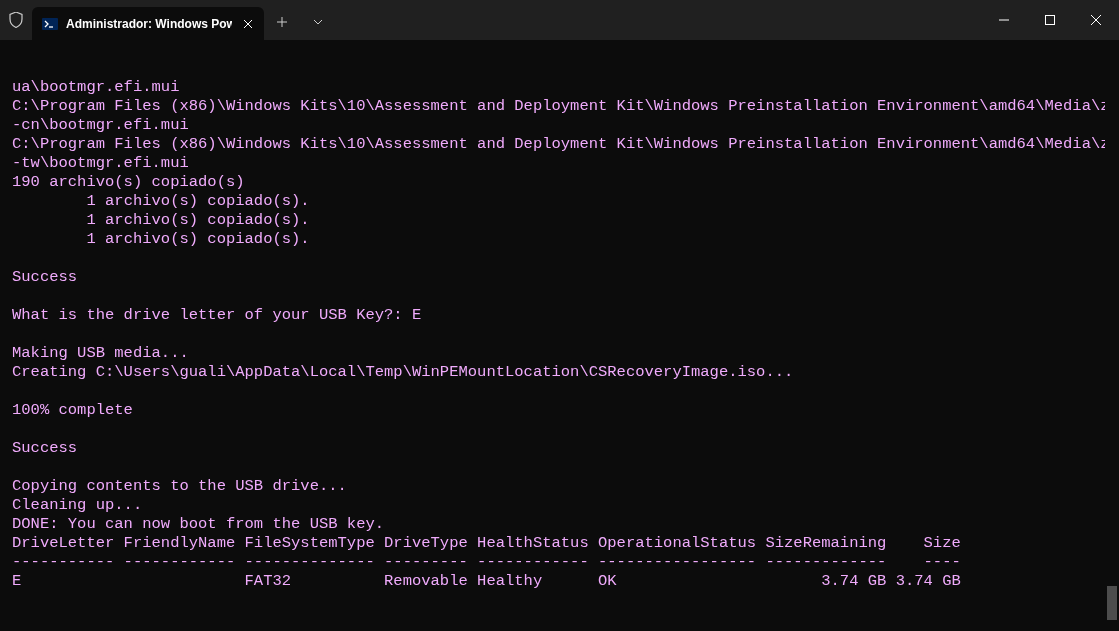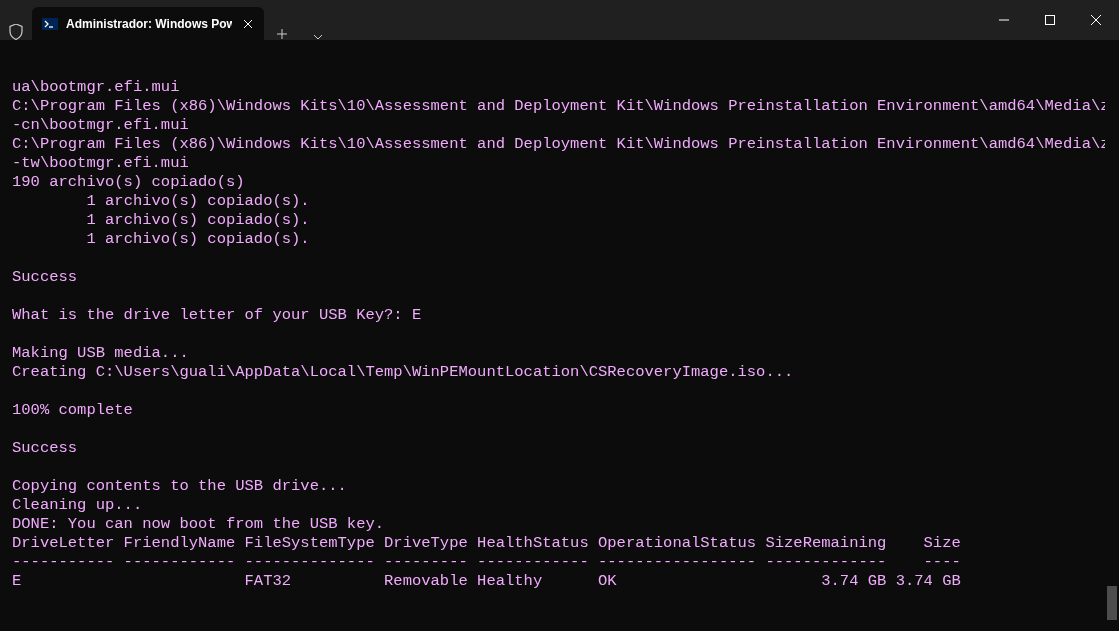--- a/index.html
+++ b/index.html
@@ -16,21 +16,21 @@
   }
   .titlebar {
     height: 40px;
     background: #202020;
     display: flex;
     align-items: stretch;
     user-select: none;
   }
   .titlebar-left {
     display: flex;
-    align-items: flex-end;
+    align-items: center;
     flex: 1;
   }
   .shield-btn {
     width: 32px;
     display: flex;
     align-items: center;
     justify-content: center;
     color: #cccccc;
   }
   .tab {

